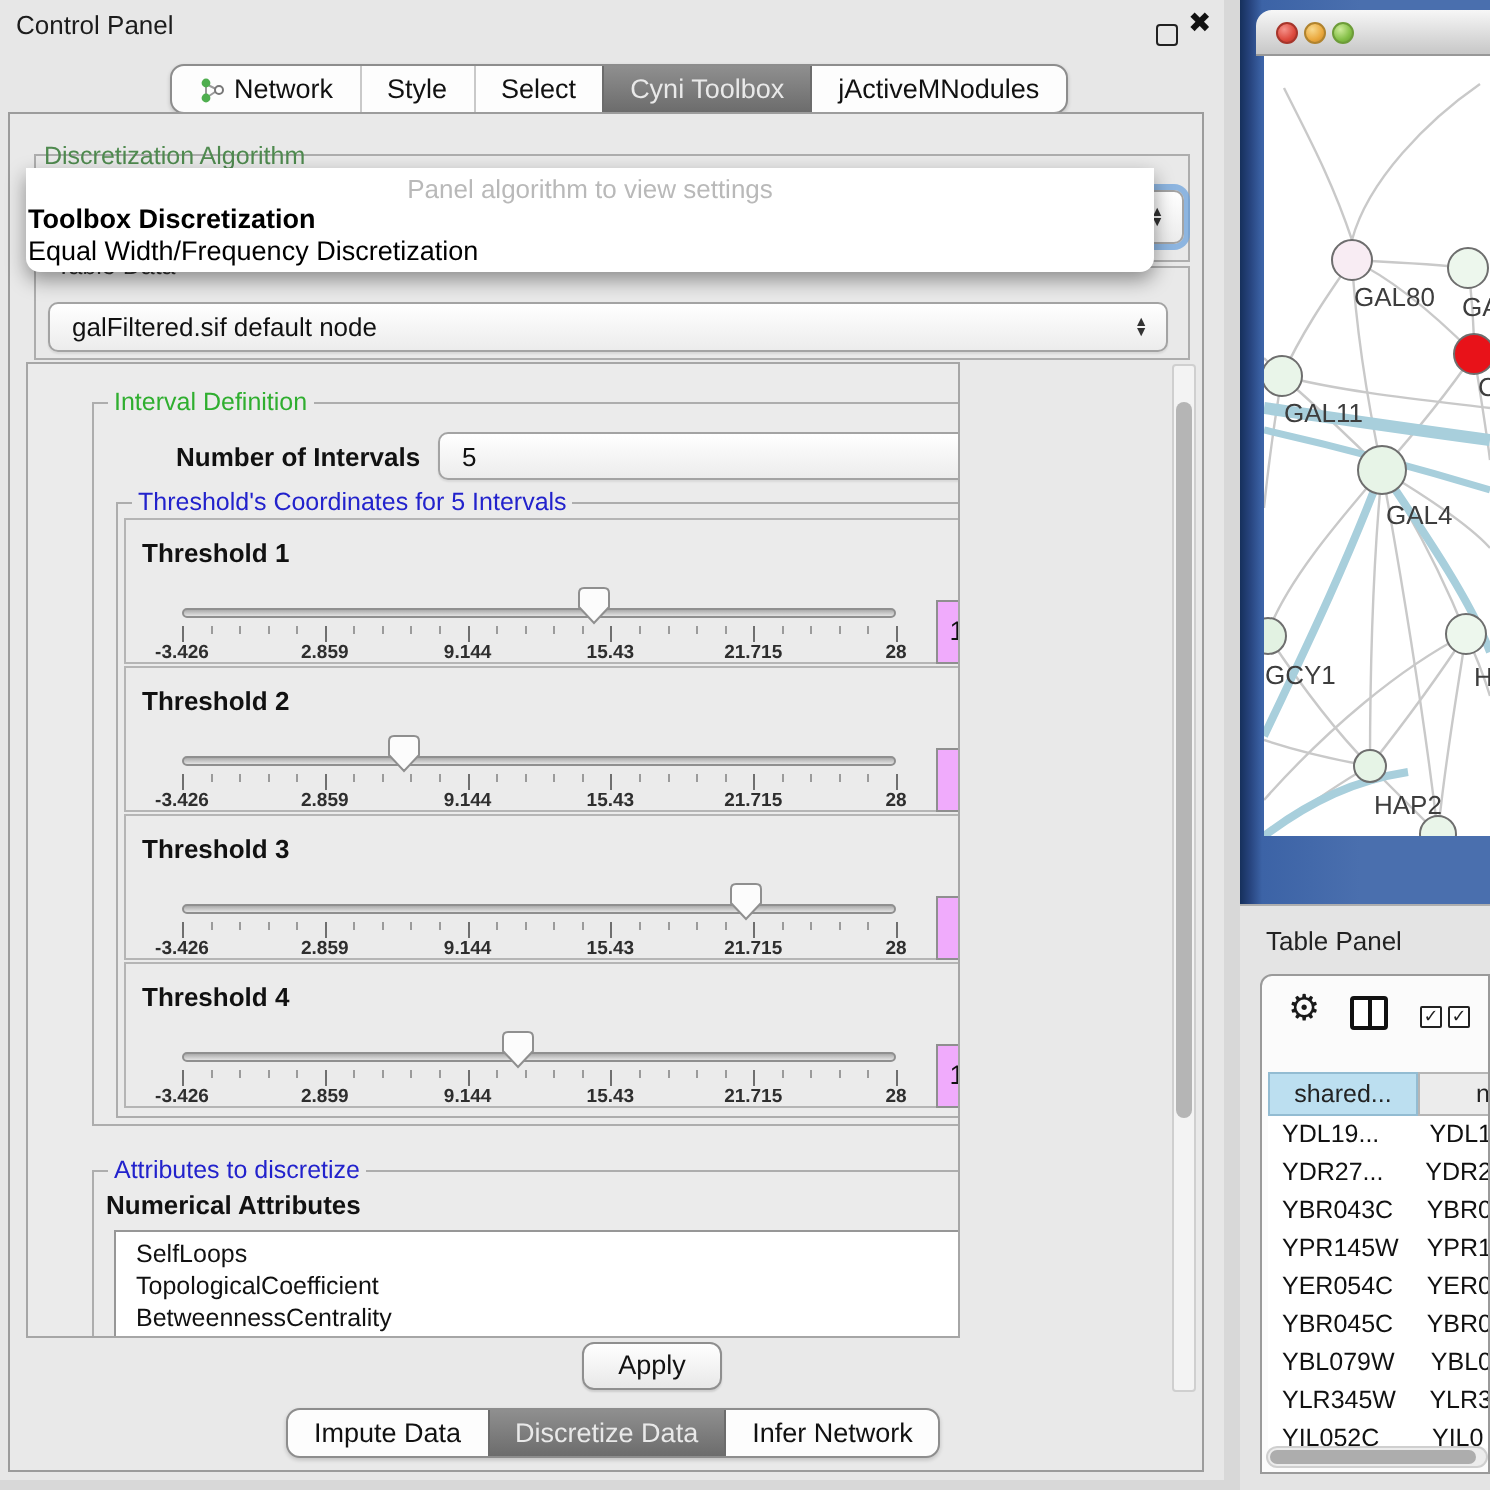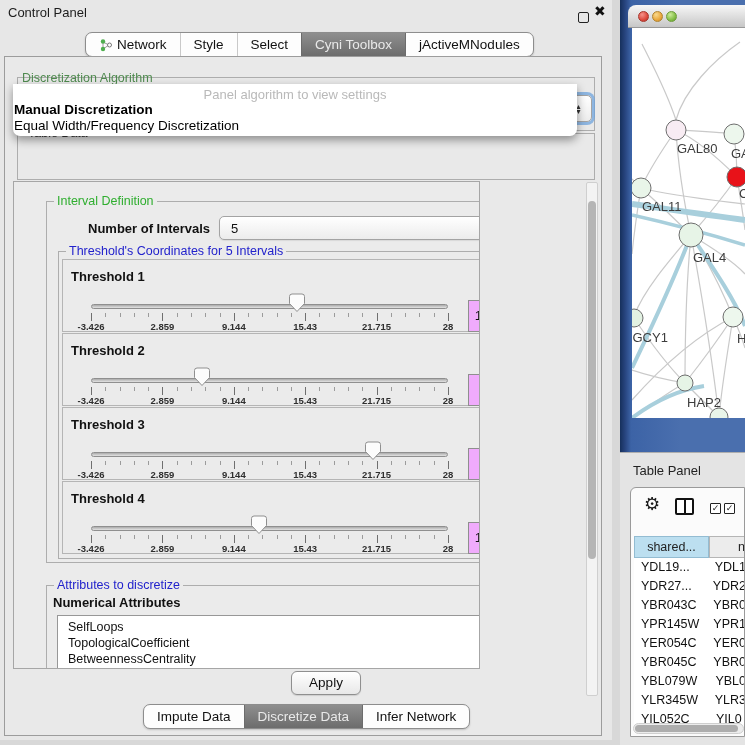--- a/index.html
+++ b/index.html
@@ -140,20 +140,24 @@
 
     <div class="tgroup" style="left:17px;top:77px;width:578px;height:54px;"></div>
     <div class="algo-label">Discretization Algorithm</div>
     <div class="combo algo-combo">
       <span class="arrows">▲<br>▼</span>
     </div>
 
     <div class="tgroup" style="left:17px;top:133px;width:578px;height:47px;">
       <span class="glabel dark">Table Data</span>
     </div>
+    <div class="combo" style="left:24px;top:151px;width:560px;height:25px;">
+      <span class="cval">galFiltered.sif default node</span>
+      <span class="arrows">▲<br>▼</span>
+    </div>
 
     <div class="scrollpane">
 
       <div class="tgroup" style="left:32px;top:19px;width:503px;height:362px;">
         <span class="glabel green">Interval Definition</span>
       </div>
       <div class="blabel" style="left:74px;top:39px;">Number of Intervals</div>
       <div class="combo" style="left:205px;top:34px;width:294px;height:24px;">
         <span class="cval">5</span>
         <span class="arrows">▲<br>▼</span>
@@ -269,21 +273,21 @@
       <div class="seg sel">
           <span>Discretize Data</span>
         </div>
       <div class="seg">
           <span>Infer Network</span>
         </div>
     </div>
 
     <div class="popup">
       <div class="pop-ph">Panel algorithm to view settings</div>
-      <div class="pop-opt b">Manual Discretization</div>
+      <div class="pop-opt b">Toolbox Discretization</div>
       <div class="pop-opt">Equal Width/Frequency Discretization</div>
     </div>
   </div>
 
   <div class="net-frame">
     <div class="net-titlebar">
       <span class="light red"></span>
       <span class="light yellow"></span>
       <span class="light green"></span>
     </div>

